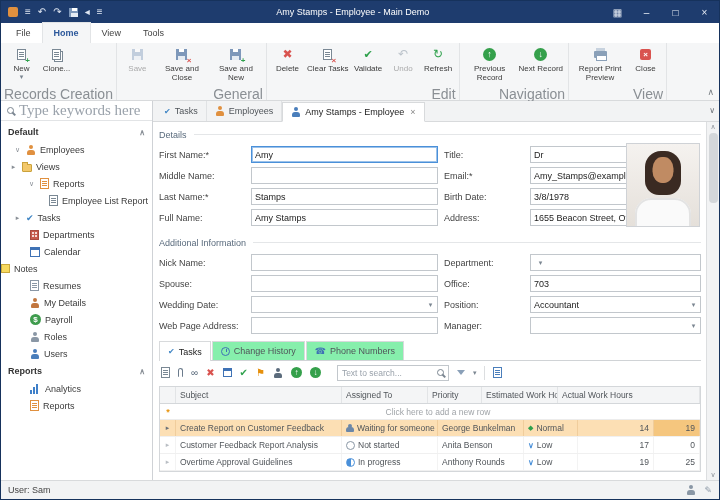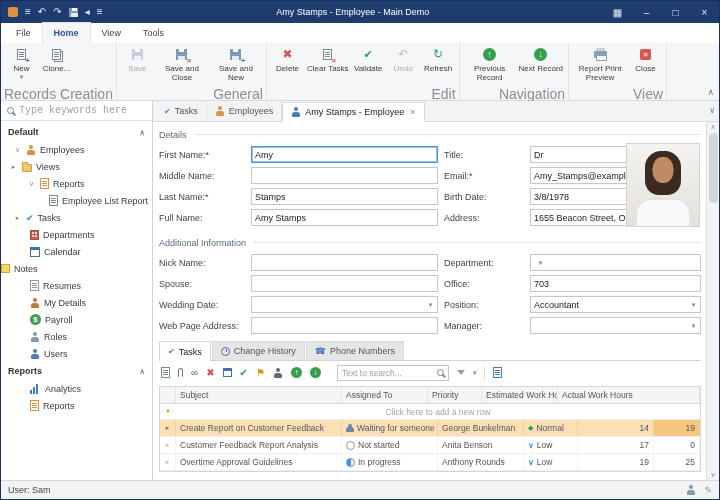--- a/index.html
+++ b/index.html
@@ -65,21 +65,21 @@
   .clock{width:9px;height:9px;border:1.2px solid #3f72b5;border-radius:50%;position:relative}
   .clock::after{content:"";position:absolute;left:4px;top:1px;width:1px;height:3px;background:#3f72b5}
   .funnel{width:0;height:0;border-left:4px solid transparent;border-right:4px solid transparent;border-top:5px solid #8aa0b8}
   .ringgray{width:9px;height:9px;border-radius:50%;border:1.5px solid #8a97a5}
   .ringblue{width:9px;height:9px;border-radius:50%;border:1.5px solid #4a90d9;background:linear-gradient(90deg,#4a90d9 50%,transparent 50%)}
 
   
   .mainrow{flex:1;display:flex;min-height:0}
   .sidebar{width:152px;border-right:1px solid #cfd2d6;background:#fff;display:flex;flex-direction:column;flex:none}
   .search{height:20px;border-bottom:1px solid #e2e4e6;display:flex;align-items:center;padding:0 6px;gap:5px;flex:none}
-  .search input{border:none;outline:none;flex:1;min-width:0;font-size:10px;color:#333;font-family:Liberation Mono, monospace}
+  .search input{border:none;outline:none;flex:1;min-width:0;font-size:15px;color:#333;font-family:Liberation Serif, serif}
   .search input::placeholder{color:#9aa2ab}
   .tree{flex:1;overflow:hidden;padding-top:2px}
   .titem{height:17px;display:flex;align-items:center;gap:4px;padding-right:4px;color:#3b3b3b;cursor:default;white-space:nowrap}
   .titem .exp{width:9px;text-align:center;color:#8a9097;font-size:7px;flex:none}
   .tgroup{height:18px;display:flex;align-items:center;padding:0 7px;font-weight:bold;color:#333}
   .tgroup .chev{margin-left:auto;color:#8a9097;font-size:8px}
 
   .main{flex:1;display:flex;flex-direction:column;min-width:0;background:#fff}
   .doctabs{height:21px;background:#f2f3f4;border-bottom:1px solid #d8dadc;display:flex;align-items:flex-end;padding-left:3px;position:relative;flex:none}
   .dtab{height:20px;display:flex;align-items:center;gap:4px;padding:0 8px;color:#50555a;border-right:1px solid #e0e2e4;background:transparent}
@@ -104,21 +104,21 @@
   .fld .dd{width:13px;height:100%;display:flex;align-items:center;justify-content:center;color:#7b8691;font-size:7px;flex:none}
   .fld .btn3{width:16px;height:13px;border:1px solid #c6cacf;background:#f1f2f3;display:flex;align-items:center;justify-content:center;font-size:8px;color:#555;margin-right:1px;flex:none}
   .fld.focus{border-color:#4a90d9;box-shadow:inset 0 0 0 1px rgba(74,144,217,.55)}
 
   .photo{position:absolute;top:21px;right:19px;width:74px;height:84px;border:1px solid #cfd2d6;background:linear-gradient(#f5f2ef,#e5e0da);overflow:hidden}
   .photo .hair{position:absolute;top:7px;left:50%;transform:translateX(-50%);width:36px;height:44px;background:#3a2a22;border-radius:16px 16px 14px 14px}
   .photo .face{position:absolute;top:13px;left:50%;transform:translateX(-50%);width:21px;height:26px;background:#c08b63;border-radius:45%}
   .photo .body{position:absolute;bottom:-8px;left:50%;transform:translateX(-50%);width:56px;height:36px;background:#fafafa;border-radius:16px 16px 0 0;box-shadow:inset 0 0 0 2px #e3e3e3}
 
   .ttabs{display:flex;align-items:flex-end;gap:1px;margin-top:8px;height:19px;border-bottom:1px solid #d0d3d6}
-  .ttab{height:19px;display:flex;align-items:center;gap:4px;padding:0 8px;border:1px solid #d8dadc;border-bottom:none;background:#e5e5e5;color:#50555a}
+  .ttab{height:19px;display:flex;align-items:center;gap:4px;padding:0 8px;border:1px solid #d8dadc;border-bottom:none;background:#86efac;color:#50555a}
   .ttab.active{background:#fff;color:#222;margin-bottom:-1px;height:20px}
 
   .toolbar{height:22px;display:flex;align-items:center;gap:8px;padding:2px 2px 1px}
   .tbico{font-size:10px;color:#5b6b7c;line-height:1}
   .tsearch{width:112px;height:16px;border:1px solid #c2c7cc;display:flex;align-items:center;padding:0 4px;gap:4px;margin-left:8px}
   .tsearch input{flex:1;min-width:0;border:none;outline:none;font-size:8.5px;font-family:inherit;color:#333}
   .tsearch input::placeholder{color:#9aa2ab}
   .vsep{width:1px;height:14px;background:#dcdee0}
 
   .grid{border:1px solid #d4d7da;margin-top:3px}

